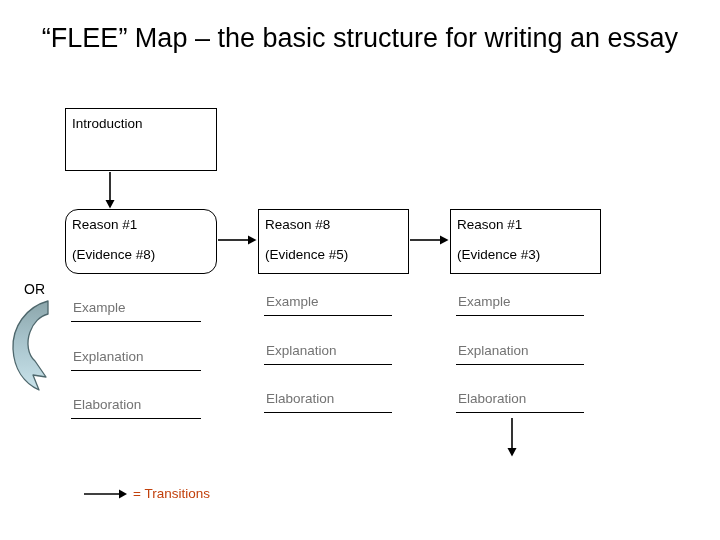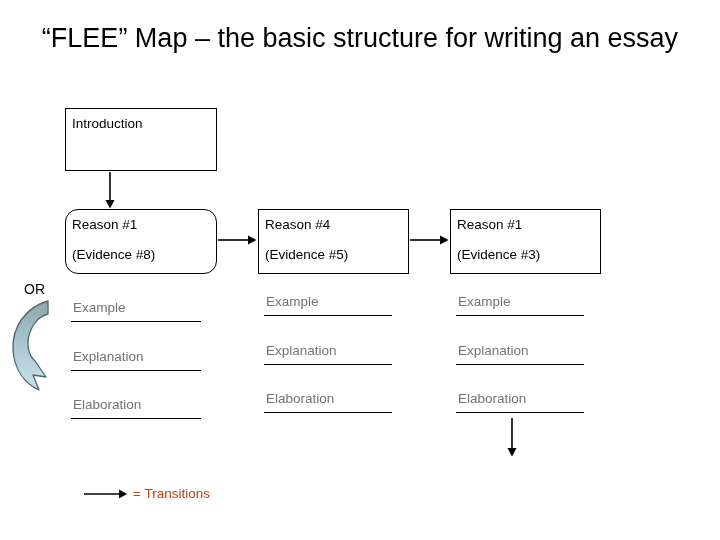--- a/index.html
+++ b/index.html
@@ -163,21 +163,21 @@
 
   <div class="box" id="intro-box">
     <span class="box-label line1">Introduction</span>
   </div>
 
   <div class="box" id="reason1-box">
     <span class="box-label line1">Reason #1</span>
     <span class="box-label line2">(Evidence #8)</span>
   </div>
   <div class="box" id="reason2-box">
-    <span class="box-label line1">Reason #4</span>
+    <span class="box-label line1">Reason #8</span>
     <span class="box-label line2">(Evidence #5)</span>
   </div>
   <div class="box" id="reason3-box">
     <span class="box-label line1">Reason #1</span>
     <span class="box-label line2">(Evidence #3)</span>
   </div>
 
   <div class="uitem col1" id="c1-example">
     <span class="uitem-label">Example</span>
     <span class="uitem-rule"></span>

